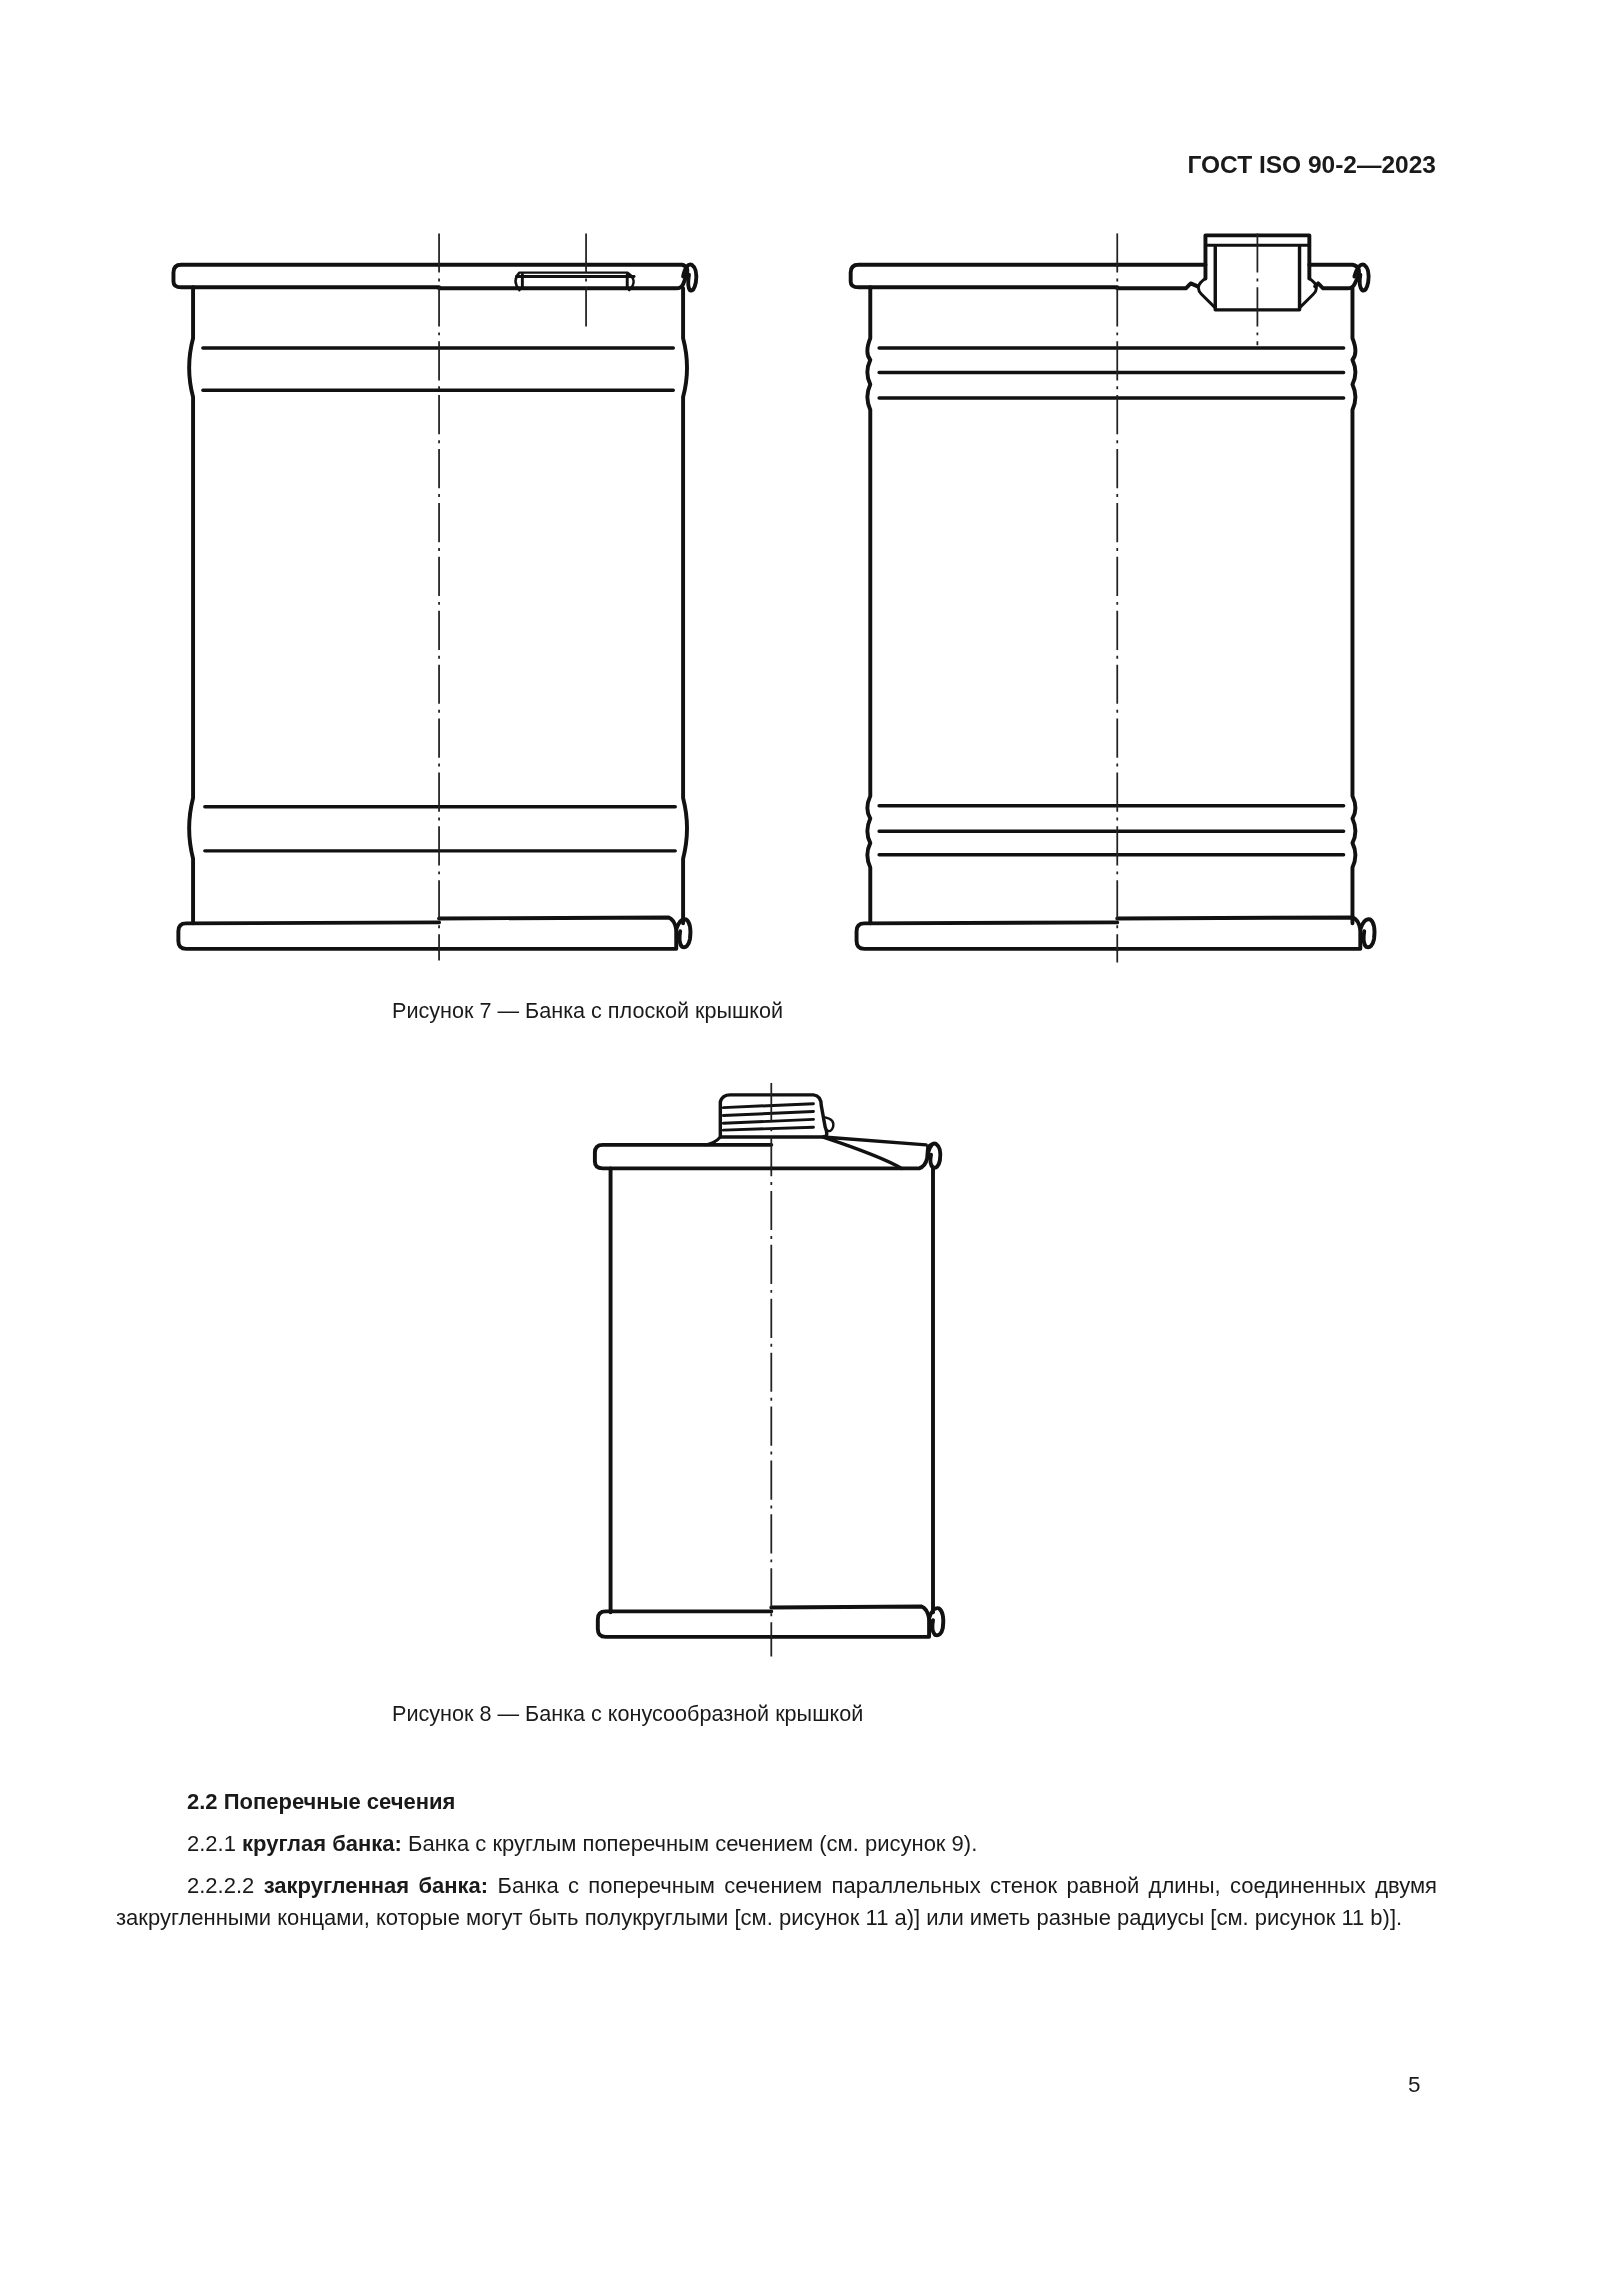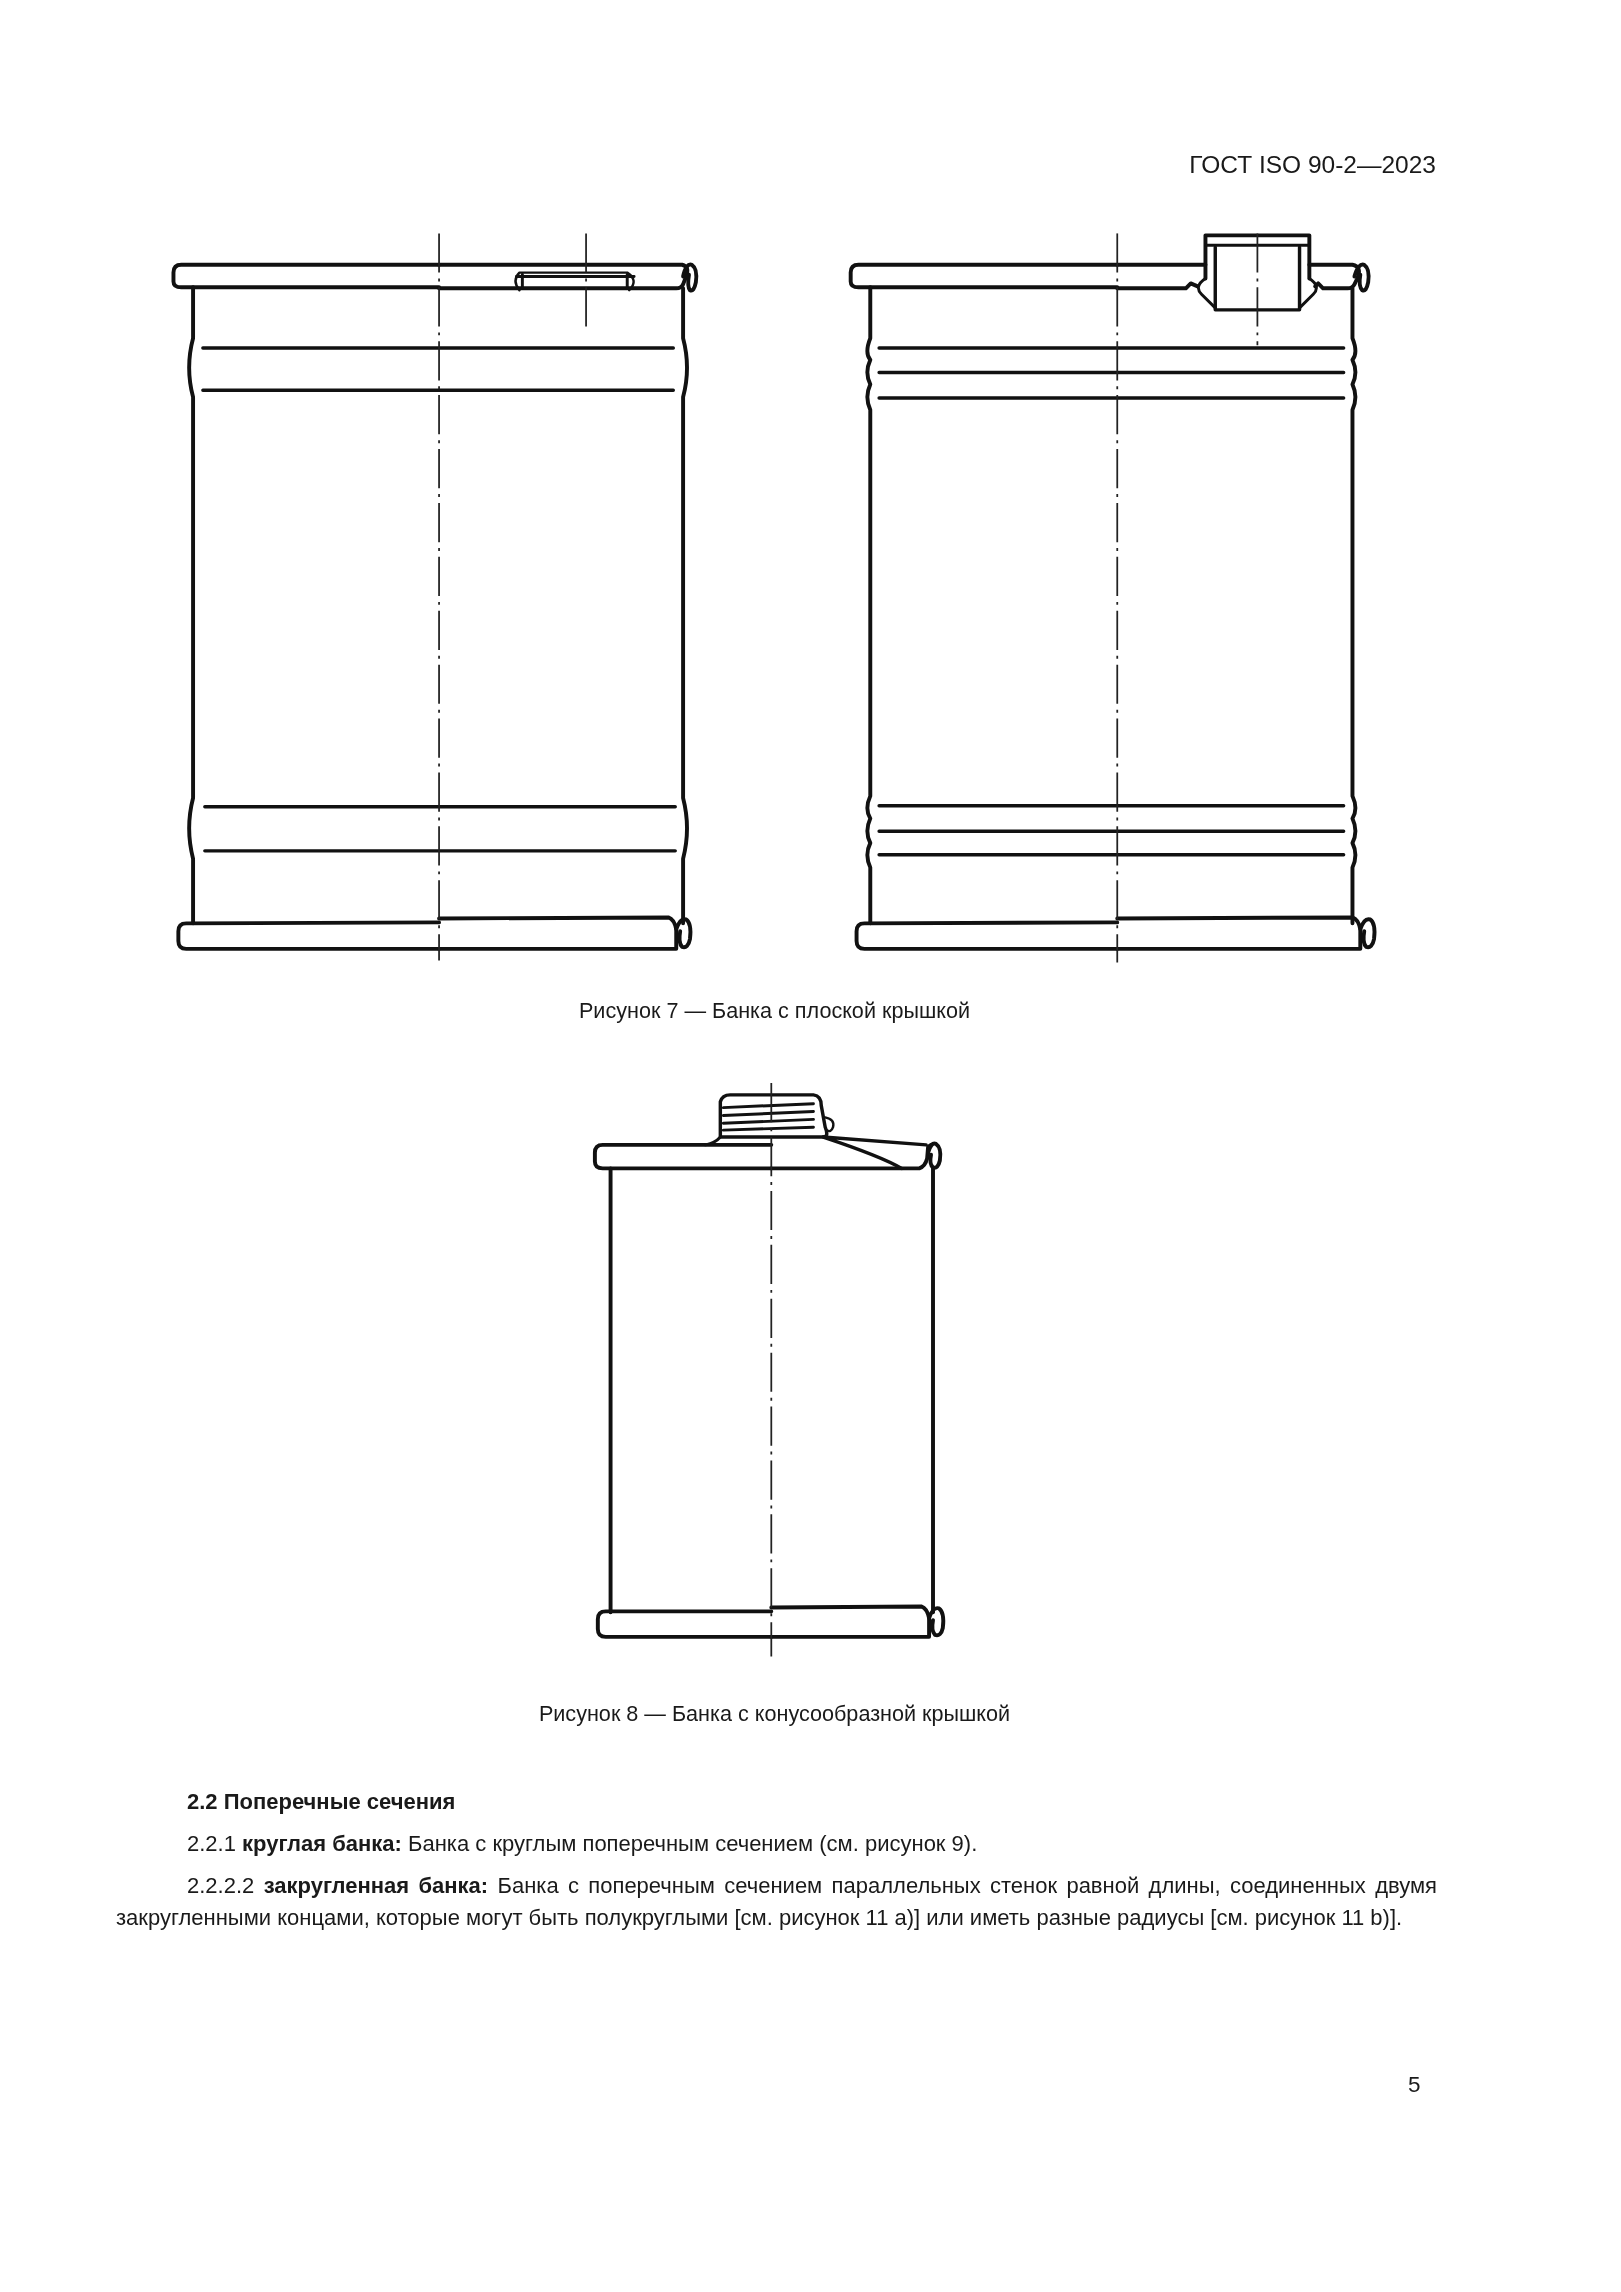--- a/index.html
+++ b/index.html
@@ -1,20 +1,20 @@
 <!DOCTYPE html>
 <html><head>
 <meta charset="utf-8">
 <style>
   html, body { margin:0; padding:0; background:#ffffff; }
   body { width:1621px; height:2293px; position:relative; overflow:hidden; font-family:"Liberation Sans", sans-serif; color:#1a1a1a; }
   .abs { position:absolute; }
-  #doc-code { left:1152px; top:151px; width:284px; text-align:right; font-weight:normal; font-size:24.5px; }
+  #doc-code { left:1152px; top:151px; width:284px; text-align:right; font-weight:bold; font-size:24.5px; }
   svg#figs { position:absolute; left:0; top:0; }
-  .caption { position:absolute; font-size:21.6px; text-align:center; }
+  .caption { position:absolute; font-size:21.6px; }
   #cap7 { left:392px; width:765px; top:998px; }
   #cap8 { left:392px; width:765px; top:1701px; }
   .text { position:absolute; left:116px; width:1321px; font-size:22px; line-height:32px; }
   .text p { margin:0; text-align:justify; }
   .text .ind { text-indent:71px;margin-top:10px; }
   .text .heading { font-weight:bold; text-indent:71px; margin-bottom:8px; }
   .text b { font-weight:bold; }
   #page-num { left:1408px; top:2072px; font-size:22.5px; }
 </style>
 </head>

